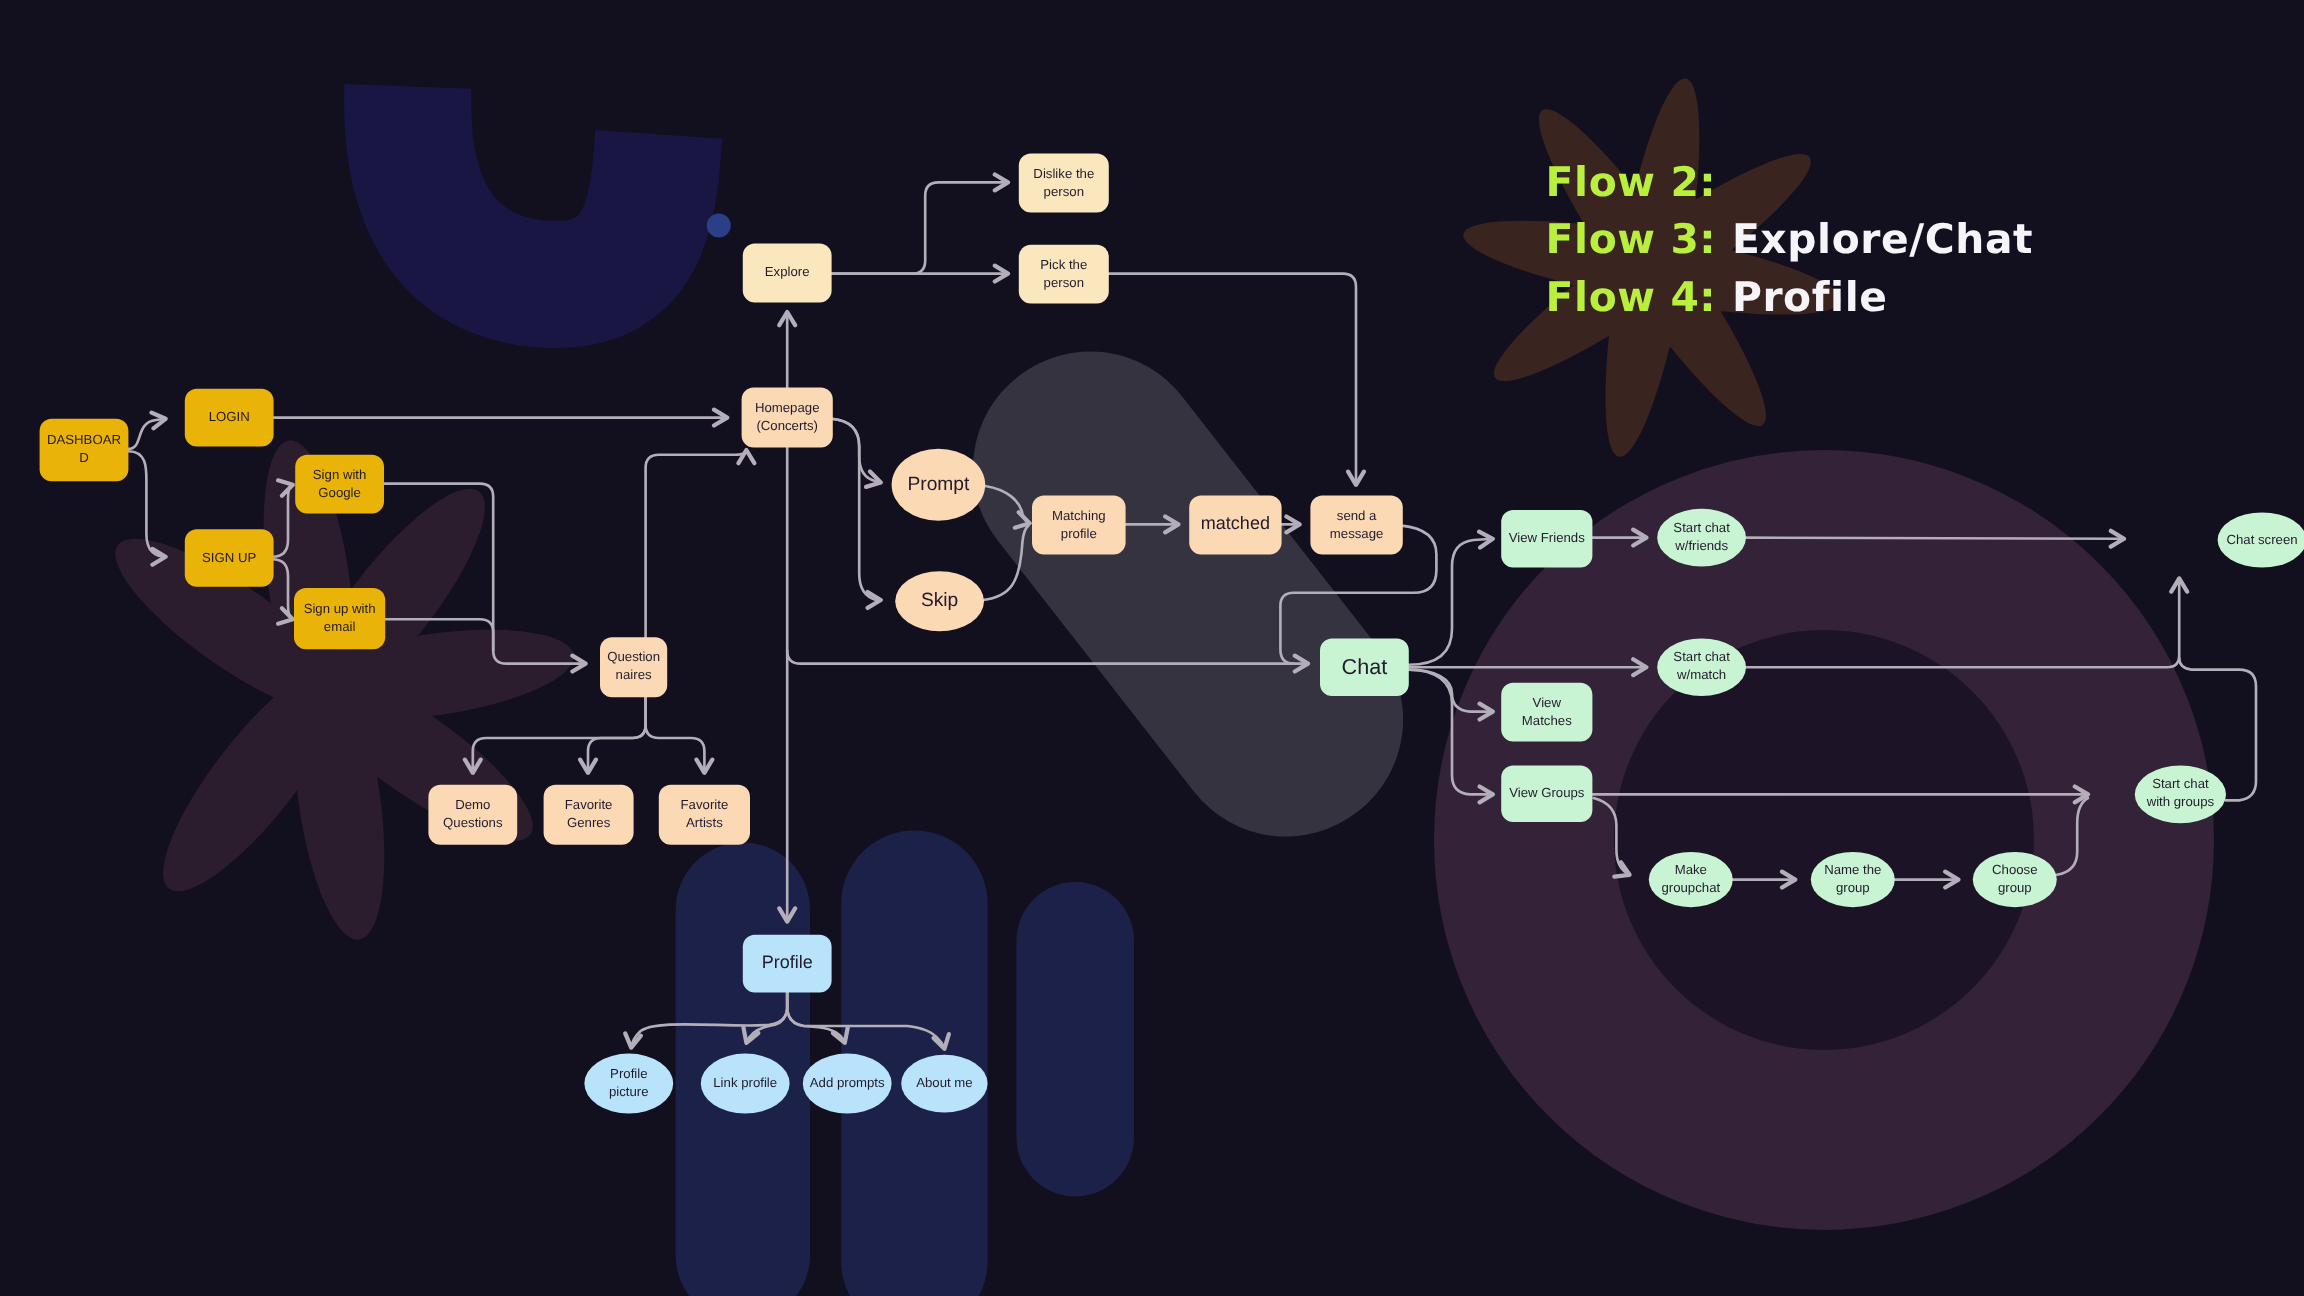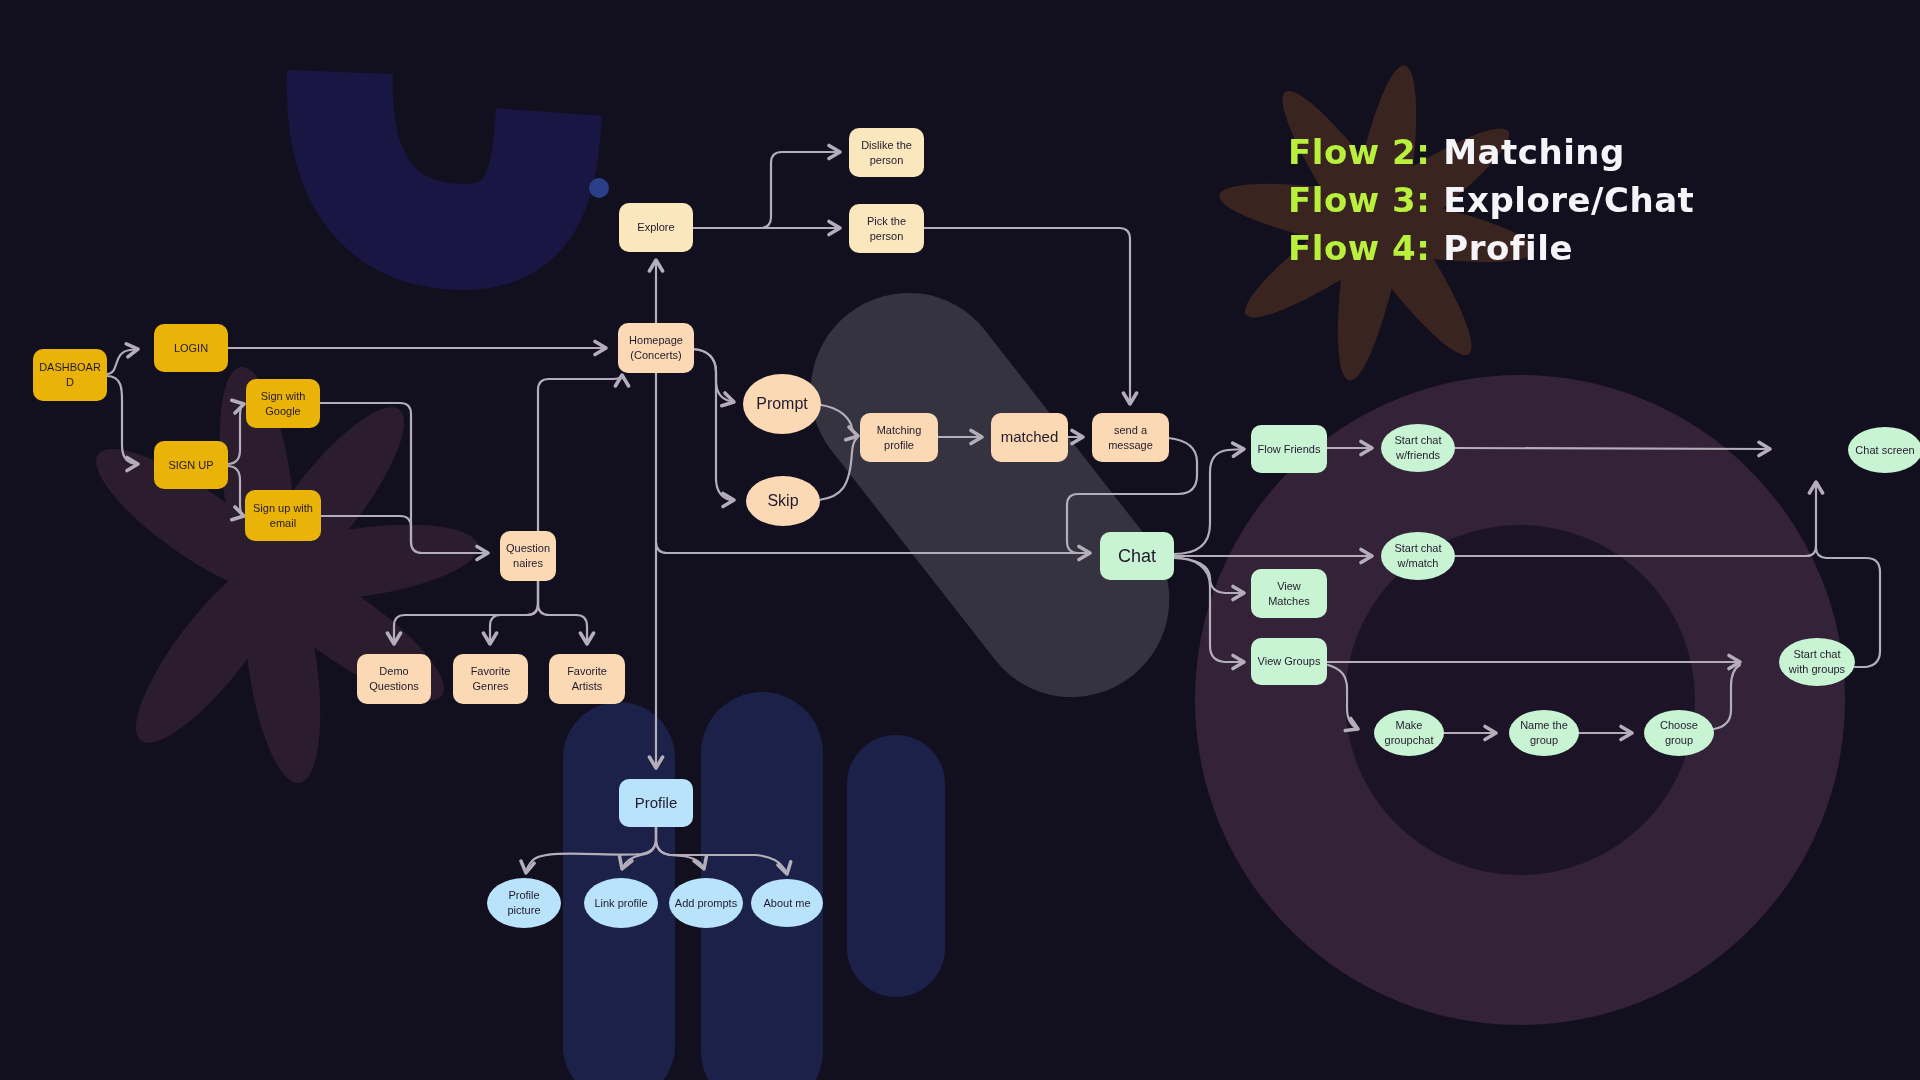--- a/index.html
+++ b/index.html
@@ -163,21 +163,21 @@
       <span>Favorite Genres</span>
     </div>
   <div class="node rect peach" style="left:549px;top:654px;width:76px;height:50px;">
       <span>Favorite Artists</span>
     </div>
 
   <div class="node rect green fs18" style="left:1100px;top:532px;width:74px;height:48px;">
       <span>Chat</span>
     </div>
   <div class="node rect green" style="left:1251px;top:425px;width:76px;height:48px;">
-      <span>Flow Friends</span>
+      <span>View Friends</span>
     </div>
   <div class="node ellipse green" style="left:1381px;top:424px;width:74px;height:48px;text-align:center;">
       <span>Start chat w/friends</span>
     </div>
   <div class="node ellipse green" style="left:1848px;top:427px;width:74px;height:46px;">
       <span>Chat screen</span>
     </div>
   <div class="node ellipse green" style="left:1381px;top:532px;width:74px;height:48px;">
       <span>Start chat w/match</span>
     </div>
@@ -212,21 +212,20 @@
   <div class="node ellipse blue" style="left:669px;top:878px;width:74px;height:50px;">
       <span>Add prompts</span>
     </div>
   <div class="node ellipse blue" style="left:751px;top:879px;width:72px;height:48px;">
       <span>About me</span>
     </div>
 
   <div class="legend">
     <div class="legend-row">
       <span class="legend-flow">Flow 2:</span>
-      <span class="legend-name">Matching</span>
     </div>
     <div class="legend-row">
       <span class="legend-flow">Flow 3:</span>
       <span class="legend-name">Explore/Chat</span>
     </div>
     <div class="legend-row">
       <span class="legend-flow">Flow 4:</span>
       <span class="legend-name">Profile</span>
     </div>
   </div>

